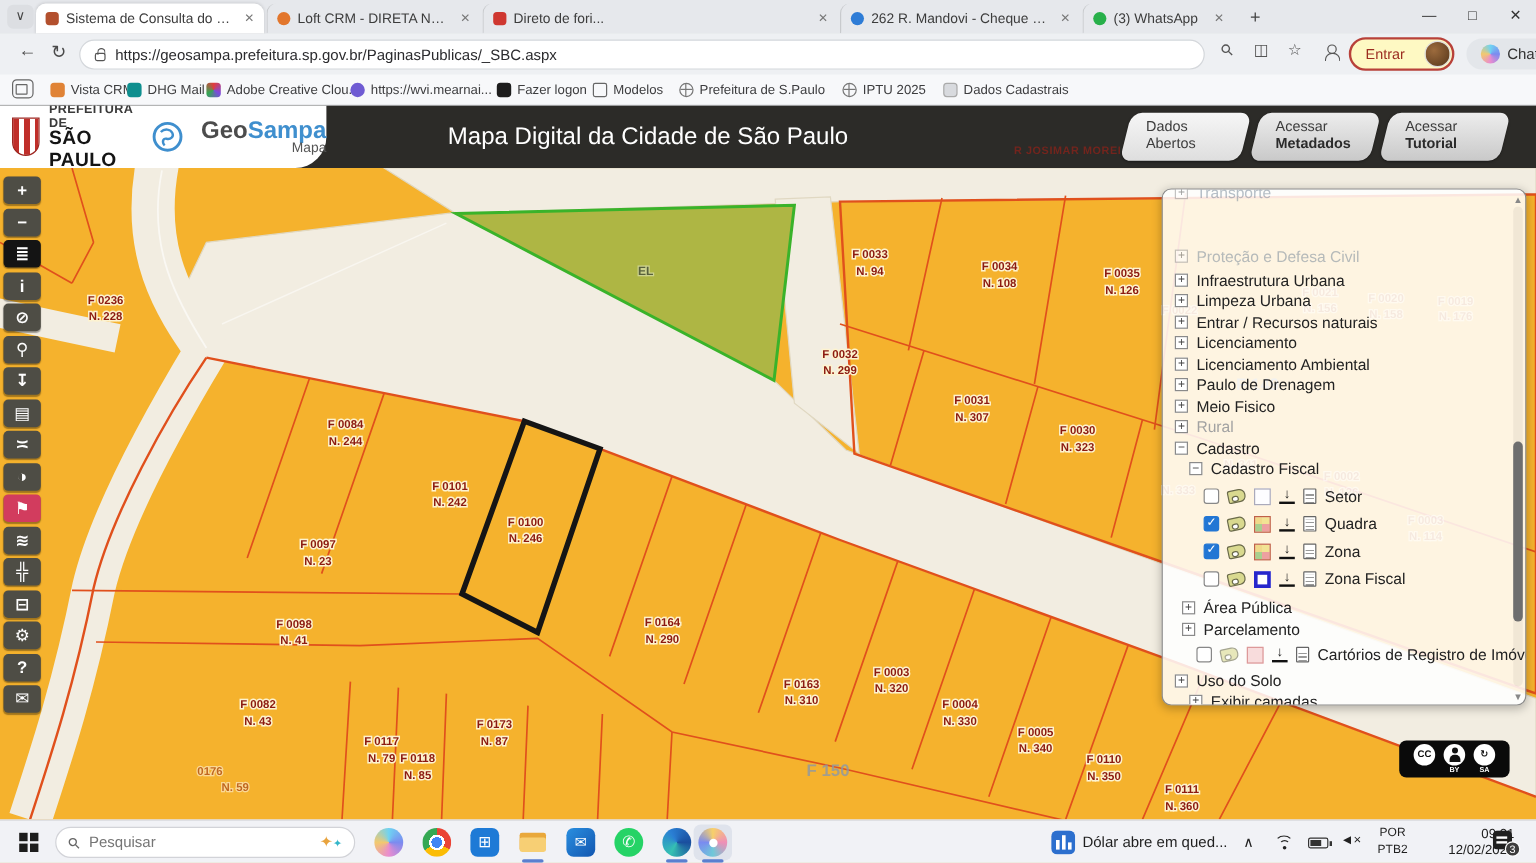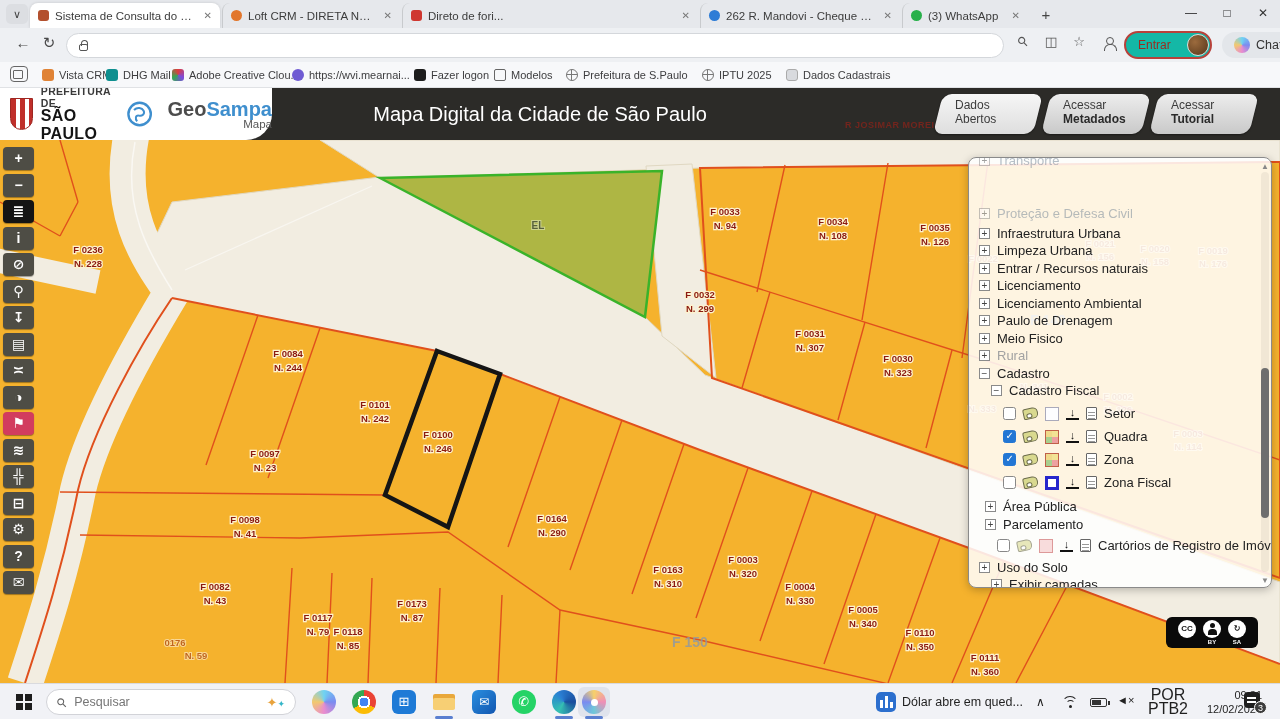--- a/index.html
+++ b/index.html
@@ -22,21 +22,21 @@
   #navrow{position:absolute;left:0;top:28px;width:1280px;height:34px;background:#eef0f3}
   .navic{position:absolute;top:6px;font-size:15px;color:#4a4a4a;width:22px;text-align:center}
   #urlpill{position:absolute;left:66px;top:5px;width:938px;height:25px;background:#fff;border:1px solid #d4d7db;
     border-radius:13px;display:flex;align-items:center;padding:0 12px;font-size:12.5px;color:#2b2b2e}
   .lock{width:9px;height:7px;border:1.4px solid #555;border-radius:2px;position:relative;margin-right:8px;margin-top:3px}
   .lock::before{content:"";position:absolute;left:1px;top:-5px;width:5px;height:5px;border:1.4px solid #555;
     border-bottom:none;border-radius:4px 4px 0 0}
   .urlicons{position:absolute;top:6px;font-size:13px;color:#555;width:22px;text-align:center}
   .mag{display:inline-block;transform:rotate(-45deg)}
   #entrar{position:absolute;left:1124px;top:3px;width:88px;height:28px;border:2px solid #b8413a;border-radius:15px;
-    display:flex;align-items:center;padding-left:12px;font-size:12px;color:#9b2c20;background:#14b8a6}
+    display:flex;align-items:center;padding-left:12px;font-size:12px;color:#9b2c20;background:#fef9c3}
   #entrar .avatar{position:absolute;right:1px;top:1px;width:22px;height:22px;border-radius:50%;
     background:radial-gradient(circle at 35% 35%,#9c6b3d,#55351a);border:1px solid #ddd}
   .person{width:13px;height:13px;position:relative;display:inline-block}
   .person::before{content:"";position:absolute;left:3.5px;top:0;width:6px;height:6px;border:1.4px solid #555;border-radius:50%}
   .person::after{content:"";position:absolute;left:1px;top:7px;width:11px;height:6px;border:1.4px solid #555;
     border-bottom:none;border-radius:6px 6px 0 0}
   #chatbtn{position:absolute;left:1222px;top:4px;height:26px;display:flex;align-items:center;gap:6px;
     background:#e3e6ea;border-radius:13px;padding:0 12px;font-size:12.5px;color:#333}
   .copilot{width:16px;height:16px;border-radius:50%;
     background:conic-gradient(#6fd3f2,#7b8bf0,#e98ccf,#f2c96f,#6fd3f2)}
@@ -168,21 +168,21 @@
   .wifi{position:absolute;left:1062px;top:12px;width:16px;height:13px}
   .wifi::before{content:"";position:absolute;left:0;top:0;width:14px;height:14px;border:1.6px solid #222;
     border-color:#222 transparent transparent;border-radius:50%}
   .wifi::after{content:"";position:absolute;left:3.5px;top:4px;width:7px;height:7px;border:1.6px solid #222;
     border-color:#222 transparent transparent;border-radius:50%}
   .wifi b{position:absolute;left:6.5px;top:8.5px;width:3px;height:3px;background:#222;border-radius:50%}
   .batt{position:absolute;left:1090px;top:14px;width:17px;height:9px;border:1.5px solid #333;border-radius:2px}
   .batt::before{content:"";position:absolute;right:-4px;top:1.5px;width:2px;height:4px;background:#333}
   .batt::after{content:"";position:absolute;left:1px;top:1px;width:9px;height:5px;background:#333}
   .spk{position:absolute;left:1117px;top:10px;font-size:11px;color:#222;letter-spacing:0}
-  .lang{position:absolute;left:1148px;top:4px;font-size:16px;color:#1f1f1f;line-height:14px;text-align:center}
+  .lang{position:absolute;left:1148px;top:4px;font-size:10px;color:#1f1f1f;line-height:14px;text-align:center}
   .clock{position:absolute;left:1190px;top:4px;font-size:11px;color:#1f1f1f;line-height:14px;text-align:right;width:72px}
   .notif{position:absolute;left:1244px;top:8px;width:16px;height:16px;background:#1f1f1f;border-radius:4px;
     background-image:linear-gradient(#fff 0 0),linear-gradient(#fff 0 0);background-size:9px 2px,9px 2px;
     background-position:3px 5px,3px 9px;background-repeat:no-repeat}
   .badge{position:absolute;left:1254px;top:17px;width:13px;height:13px;background:#3d3d3d;border:1px solid #fff;
     border-radius:50%;color:#fff;font-size:9px;text-align:center;line-height:12px}
 </style>
 </head>
 <body>
 
@@ -217,20 +217,21 @@
   <div class="wbtn" style="left:1174px">—</div>
   <div class="wbtn" style="left:1210px">□</div>
   <div class="wbtn" style="left:1246px">✕</div>
 </div>
 
 <div id="navrow">
   <span class="navic" style="left:12px">←</span>
   <span class="navic" style="left:38px">↻</span>
   <div id="urlpill">
     <span class="lock"></span>
+    <span>https://geosampa.prefeitura.sp.gov.br/PaginasPublicas/_SBC.aspx</span>
   </div>
   <span class="urlicons" style="left:1012px"><span class="mag">⚲</span></span>
   <span class="urlicons" style="left:1040px">◫</span>
   <span class="urlicons" style="left:1068px">☆</span>
   <span class="urlicons" style="left:1098px;top:9px"><span class="person"></span></span>
   <div id="entrar">
     <span>Entrar</span>
     <span class="avatar"></span>
   </div>
   <div id="chatbtn">

